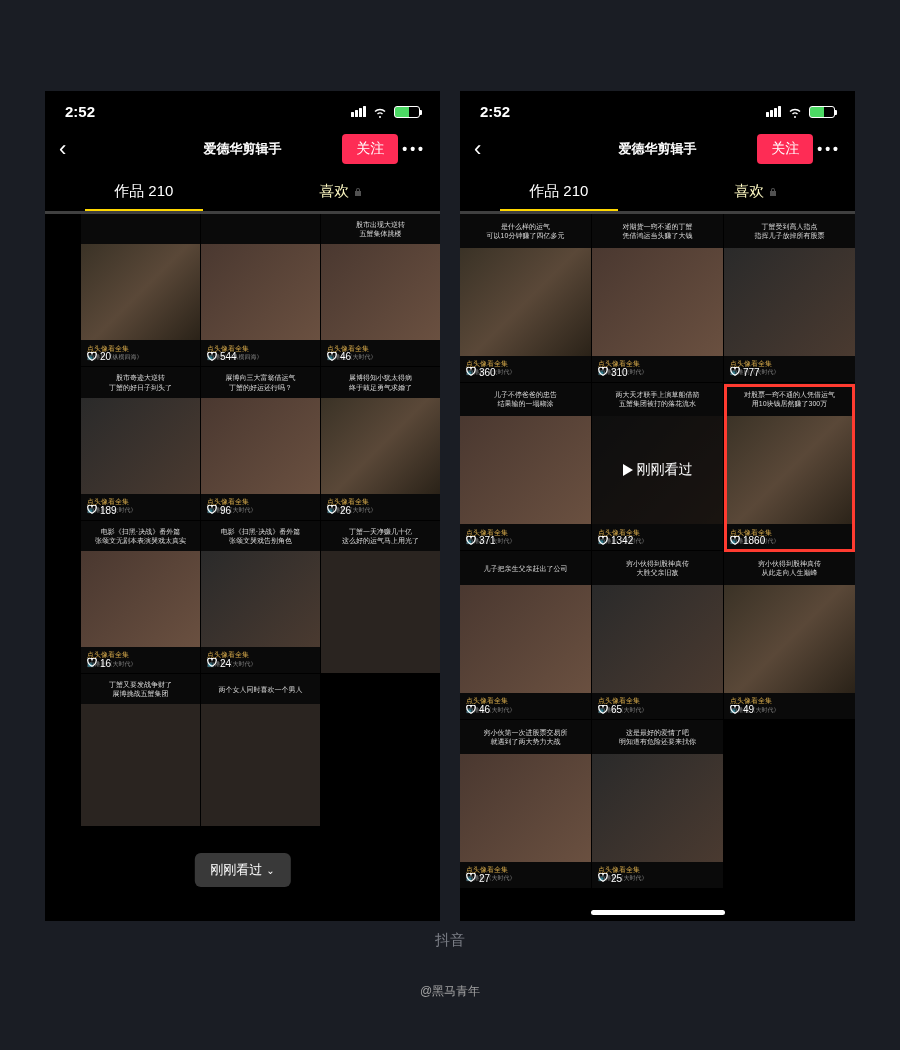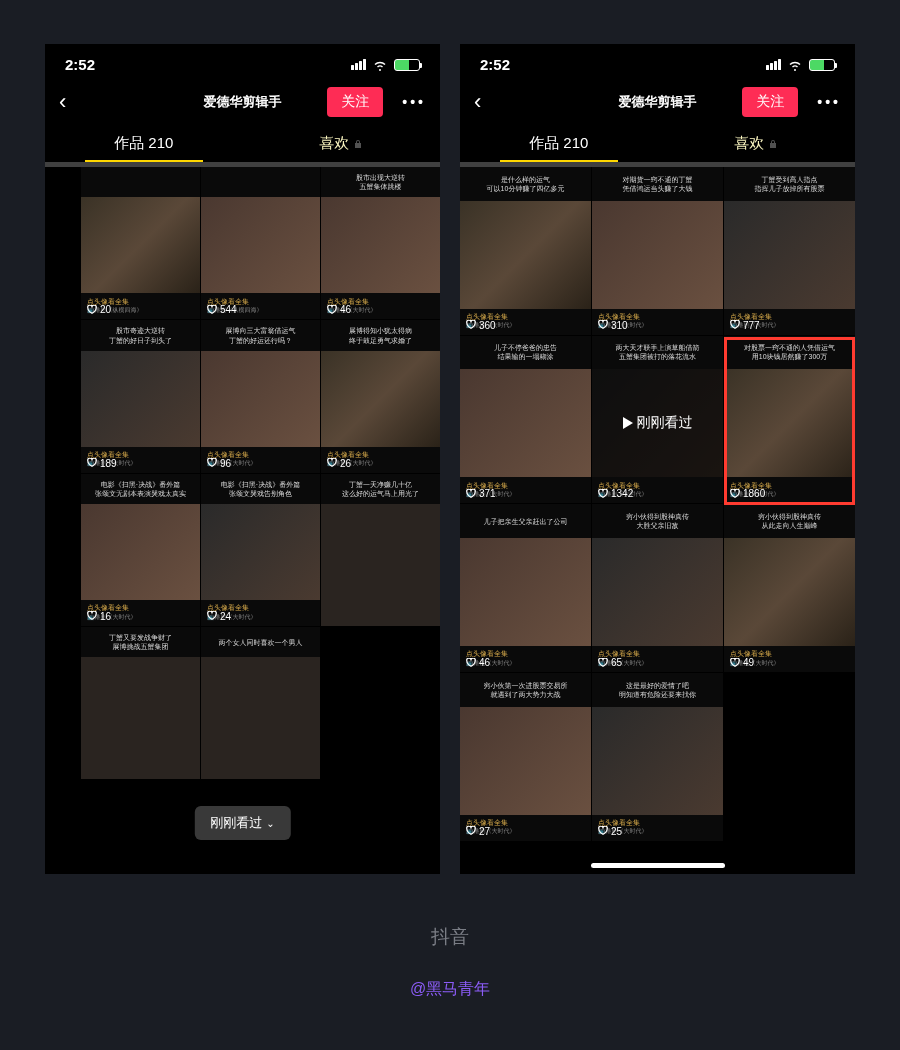--- a/index.html
+++ b/index.html
@@ -1,33 +1,33 @@
 <!DOCTYPE html>
 <html><head>
 <meta charset="utf-8">
 <style>
 *{margin:0;padding:0;box-sizing:border-box;font-family:-apple-system,sans-serif}
 body{background:#1a1d24;width:900px;height:1050px;position:relative;overflow:hidden}
-.phones{display:flex;gap:20px;padding:44px 40px 0;justify-content:center}
+.phones{display:flex;gap:20px;padding:91px 40px 0;justify-content:center}
 .phone{width:395px;height:830px;background:#000;border-radius:0;overflow:hidden;position:relative}
 .statusbar{display:flex;justify-content:space-between;align-items:center;padding:12px 20px 6px;color:#fff;font-size:15px;font-weight:600}
 .status-right{display:flex;gap:6px;align-items:center}
 .bars{display:flex;gap:1px;align-items:flex-end}
 .bar{width:3px;background:#fff;border-radius:0.5px}
 .bar:nth-child(1){height:5px}.bar:nth-child(2){height:7px}.bar:nth-child(3){height:9px}.bar:nth-child(4){height:11px}
 .wifi{width:16px;height:12px}
 .battery{width:26px;height:12px;border:1px solid #fff;border-radius:3px;position:relative;background:linear-gradient(90deg,#4cd964 60%,transparent 60%)}
 .battery::after{content:"";position:absolute;right:-3px;top:3px;width:2px;height:5px;background:#fff;border-radius:0 1px 1px 0}
 .navbar{display:flex;align-items:center;padding:8px 14px;color:#fff;position:relative;height:46px}
 .back{font-size:22px}
 .title{position:absolute;left:50%;transform:translateX(-50%);font-size:13px;font-weight:600}
-.nav-right{margin-left:auto;display:flex;align-items:center;gap:19px}
+.nav-right{margin-left:auto;display:flex;align-items:center;gap:4px}
 .follow-btn{background:#fe2c55;color:#fff;padding:6px 14px;border-radius:4px;font-size:14px;font-weight:500;border:none}
 .more{letter-spacing:3px;font-size:14px;font-weight:700}
-.tabs{display:flex;height:42px;border-bottom:5px solid #404040}
+.tabs{display:flex;height:42px;border-bottom:3px solid #404040}
 .tab{flex:1;display:flex;align-items:center;justify-content:center;color:#fef9c3;font-size:15px;gap:4px}
 .tab.active{color:#fff;position:relative}
 .tab.active::after{content:"";position:absolute;bottom:0;left:20%;right:20%;height:2px;background:#ffd700}
 .lock{width:10px;height:10px;opacity:0.6}
 .grid{display:grid;grid-template-columns:repeat(3,1fr);gap:1px}
 .cell{aspect-ratio:1/1.28;background:#2a2420;position:relative;overflow:hidden;display:flex;flex-direction:column}
 .cell-top{flex:0 0 20%;background:#0a0a0a;display:flex;flex-direction:column;align-items:center;justify-content:center;padding:4px;font-size:7px;color:#ddd;text-align:center;line-height:1.3}
 .cell-img{flex:1;background:linear-gradient(135deg,#3a3226,#5a4838,#2a2218);position:relative}
 .cell-img.v2{background:linear-gradient(135deg,#4a3830,#6a5040)}
 .cell-img.v3{background:linear-gradient(135deg,#2a2a2a,#4a3a30)}
@@ -35,22 +35,22 @@
 .cell-likes{position:absolute;bottom:4px;left:6px;color:#fff;font-size:10px;display:flex;align-items:center;gap:3px;z-index:2;text-shadow:0 0 2px #000}
 .heart{width:10px;height:10px}
 .cell-label{font-size:7px;color:#d4a84a;line-height:1.2}
 .cell-sub{font-size:6px;color:#888}
 .recent-pill{position:absolute;bottom:34px;left:50%;transform:translateX(-50%);background:rgba(60,60,60,0.95);color:#fff;padding:8px 16px;border-radius:6px;font-size:13px;display:flex;align-items:center;gap:4px}
 .chev-down{font-size:10px}
 .redbox{position:absolute;border:3px solid #ff3b30;pointer-events:none;z-index:10}
 .recent-overlay{position:absolute;inset:0;background:rgba(0,0,0,0.65);display:flex;align-items:center;justify-content:center;color:#fff;font-size:14px;gap:4px}
 .play-tri{width:0;height:0;border-top:6px solid transparent;border-bottom:6px solid transparent;border-left:10px solid #fff}
 .homebar{position:absolute;bottom:6px;left:50%;transform:translateX(-50%);width:134px;height:5px;background:#fff;border-radius:3px}
-.caption{position:absolute;bottom:100px;left:0;right:0;text-align:center;color:#7a7d85;font-size:19px}
-.credit{position:absolute;bottom:50px;left:0;right:0;text-align:center;color:#8b5cf6;font-size:16px}
+.caption{position:absolute;bottom:100px;left:0;right:0;text-align:center;color:#7a7d85;font-size:15px}
+.credit{position:absolute;bottom:50px;left:0;right:0;text-align:center;color:#a3a3a3;font-size:12px}
 </style>
 </head>
 <body>
 
 <div class="phones">
 
   <div class="phone">
     <div class="statusbar">
       <span>2:52</span>
       <div class="status-right">

